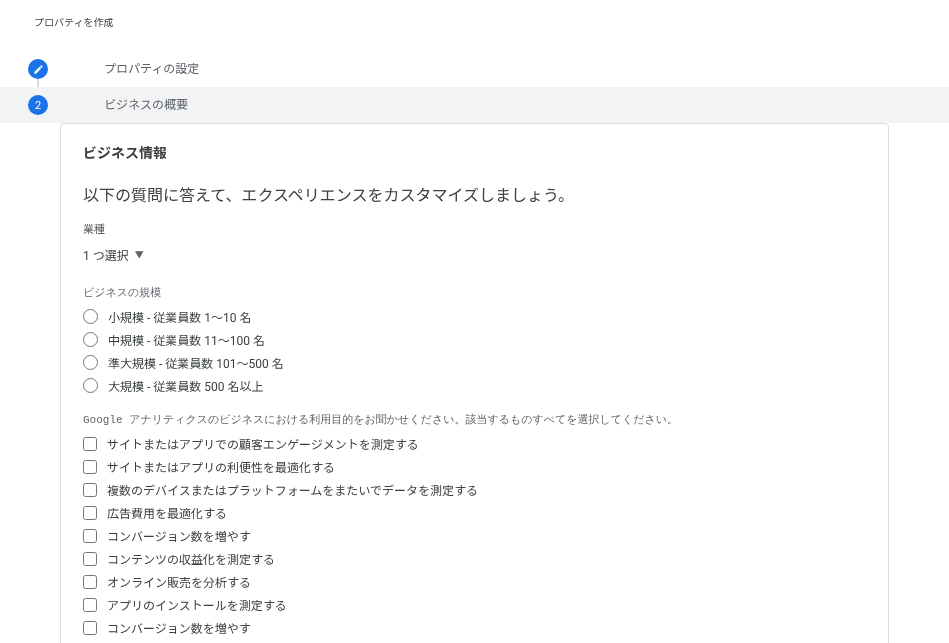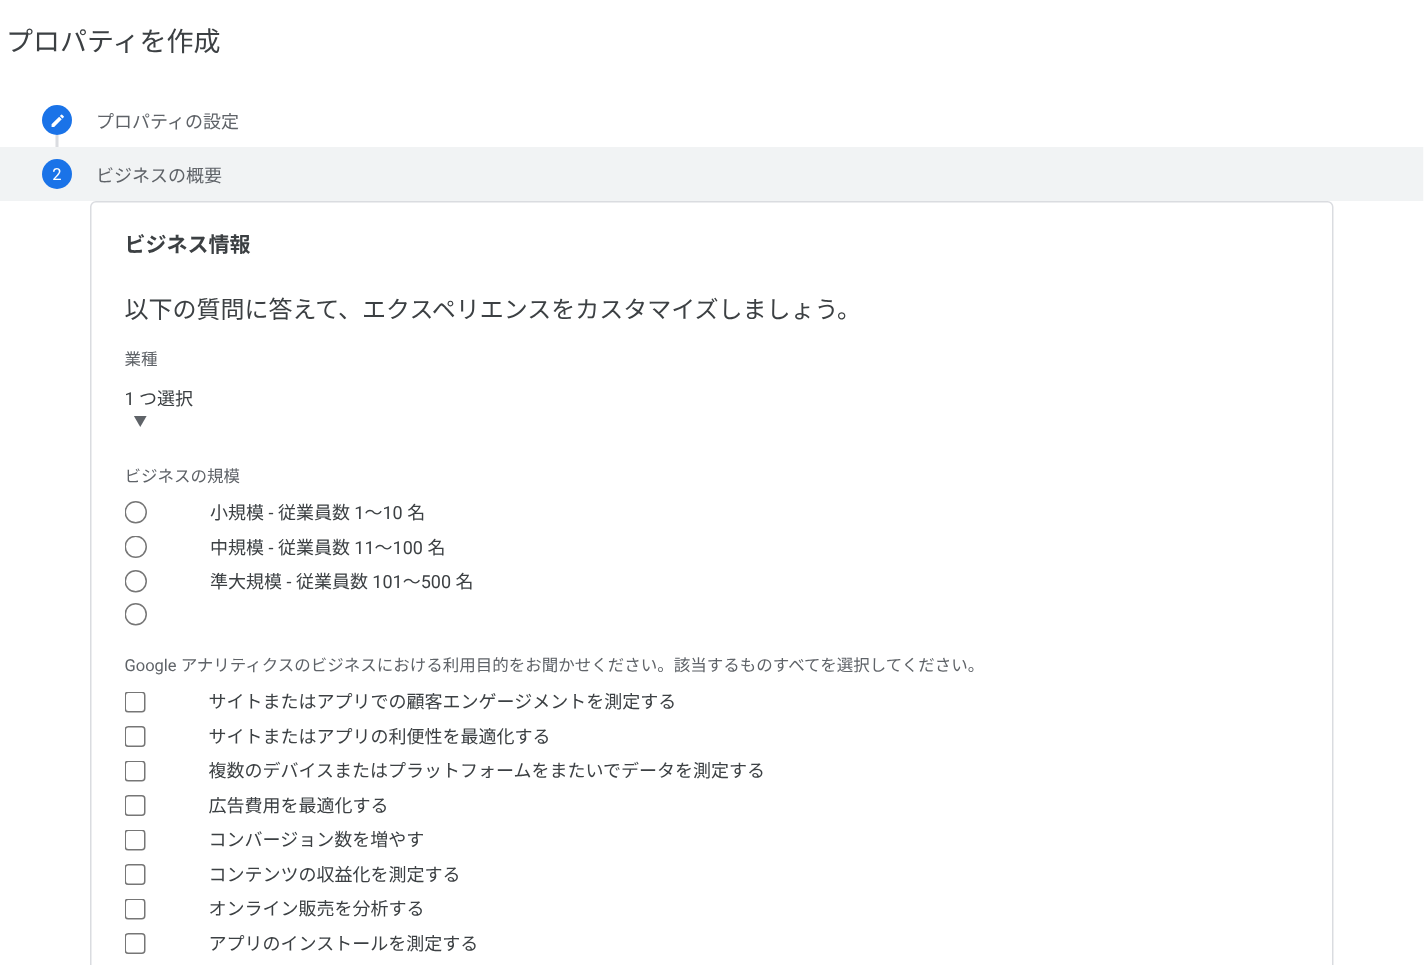--- a/index.html
+++ b/index.html
@@ -4,33 +4,33 @@
   <style>
     * { margin: 0; padding: 0; box-sizing: border-box; }
     body {
       font-family: "Roboto", "Noto Sans JP", Arial, sans-serif;
       font-size: 13px;
       color: #3c4043;
       background: #fff;
       width: 949px;
     }
     .page-title {
-      padding: 14px 4px;
-      font-size: 18px;
+      padding: 14px 34px;
+      font-size: 10px;
       font-weight: 400;
       color: #3c4043;
     }
     .stepper {
       margin-top: 8px;
     }
     .step {
       display: flex;
-      align-items: center;
       padding: 8px 28px;
       position: relative;
+      gap: 40px;
     }
     .step-current {
       background: #f1f3f4;
     }
     .step-badge {
       width: 20px;
       height: 20px;
       border-radius: 50%;
       background: #1a73e8;
       color: #fff;
@@ -71,42 +71,42 @@
       color: #3c4043;
       margin-bottom: 14px;
     }
     .field-label {
       font-size: 11px;
       color: #5f6368;
       margin-bottom: 6px;
     }
     .dropdown {
       display: inline-flex;
+      align-items: center;
       font-size: 12px;
       color: #3c4043;
       cursor: pointer;
       padding: 4px 0;
       margin-bottom: 18px;
-      flex-direction: column;
     }
     .dropdown .arrow {
       margin-left: 6px;
       font-size: 9px;
       color: #5f6368;
     }
     .section-label {
       font-size: 11px;
       color: #5f6368;
       margin-bottom: 8px;
+      font-family: Liberation Mono, monospace;
     }
     .radio-row, .check-row {
       display: flex;
       align-items: center;
       margin-bottom: 6px;
-      gap: 32px;
     }
     .radio-row input[type="radio"] {
       width: 15px;
       height: 15px;
       margin-right: 10px;
       accent-color: #1a73e8;
       cursor: pointer;
     }
     .check-row input[type="checkbox"] {
       width: 14px;
@@ -164,20 +164,21 @@
     <label class="radio-row">
       <input type="radio" name="size" style="">
       <span class="option-label">中規模 - 従業員数 11～100 名</span>
     </label>
     <label class="radio-row">
       <input type="radio" name="size" style="">
       <span class="option-label">準大規模 - 従業員数 101～500 名</span>
     </label>
     <label class="radio-row">
       <input type="radio" name="size" style="">
+      <span class="option-label">大規模 - 従業員数 500 名以上</span>
     </label>
   </div>
 
   <div class="section-label">Google アナリティクスのビジネスにおける利用目的をお聞かせください。該当するものすべてを選択してください。</div>
   <div class="check-group">
     <label class="check-row">
       <input type="checkbox" style="">
       <span class="option-label">サイトまたはアプリでの顧客エンゲージメントを測定する</span>
     </label>
     <label class="check-row">

